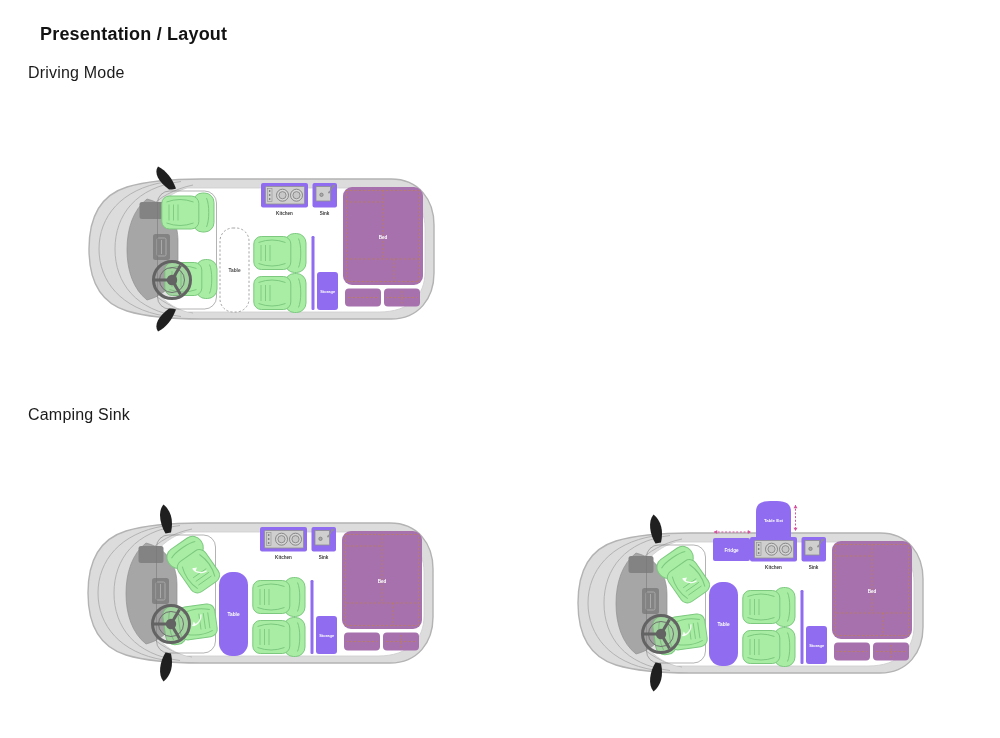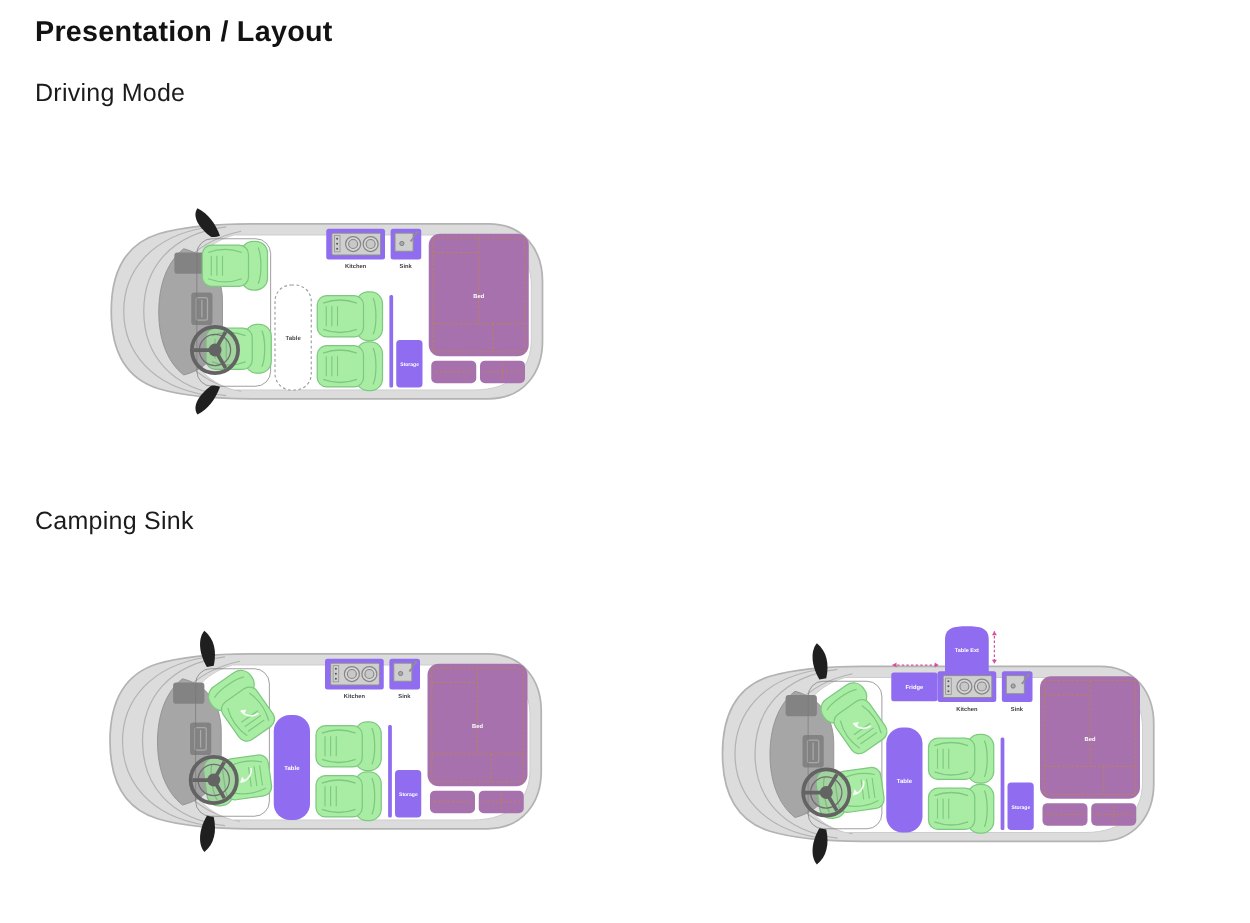--- a/index.html
+++ b/index.html
@@ -1,19 +1,19 @@
 <!DOCTYPE html>
 <html><head>
 <meta charset="utf-8">
 <style>
   html,body{margin:0;padding:0;background:#ffffff;}
   #page{position:relative;width:1000px;height:738px;background:#ffffff;overflow:hidden;
         font-family:"Liberation Sans",sans-serif;}
-  .page-title{position:absolute;left:28px;top:12px;font-size:23px;font-weight:700;color:#121212;margin:0;letter-spacing:.2px;}
-  .mode-heading{position:absolute;left:28px;font-size:20px;font-weight:400;color:#1b1b1b;margin:0;letter-spacing:.2px;}
+  .page-title{position:absolute;left:28px;top:12px;font-size:18px;font-weight:700;color:#121212;margin:12px;letter-spacing:.2px;}
+  .mode-heading{position:absolute;left:28px;font-size:16px;font-weight:400;color:#1b1b1b;margin:0;letter-spacing:.2px;}
   #heading-driving{top:64px;}
   #heading-camping{top:406px;}
   .van{position:absolute;width:380px;height:210px;}
   #van0{left:81px;top:131px;}
   #van1{left:80px;top:475px;}
   #van2{left:570px;top:485px;}
   svg text{font-family:"Liberation Sans",sans-serif;}
 </style>
 </head>
 <body>

